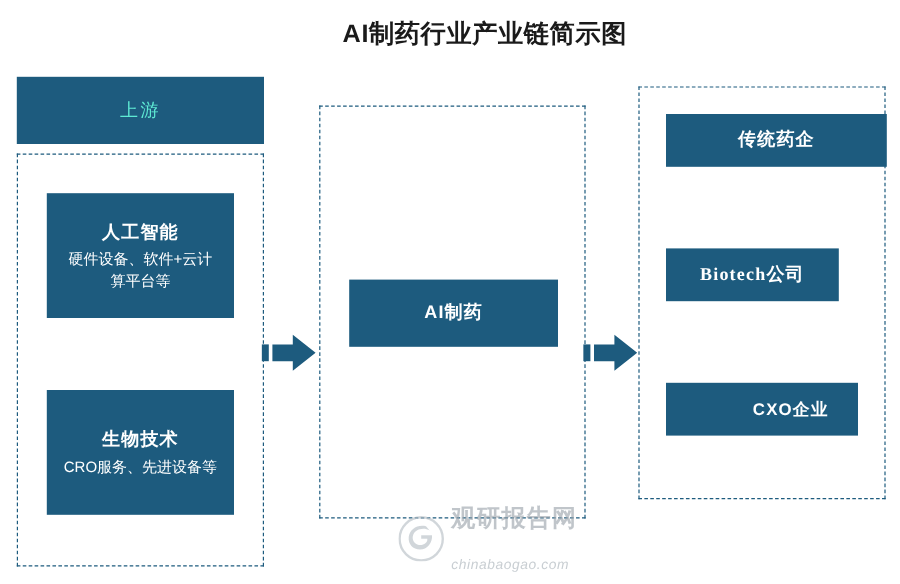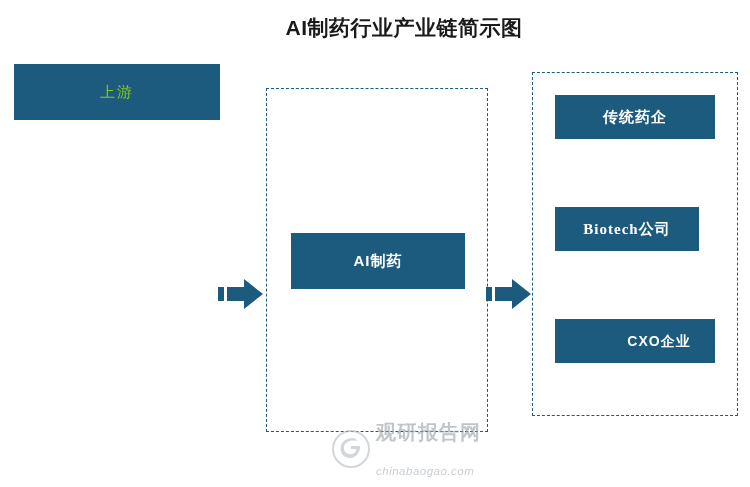--- a/index.html
+++ b/index.html
@@ -32,21 +32,21 @@
     position: absolute;
     top: 64px;
   }
   #col-upstream  { left: 14px;  width: 206px; }
   #col-midstream { left: 266px; width: 222px; }
   #col-downstream{ left: 532px; width: 206px; }
 
   .col-header {
     height: 56px;
     background: #1d5b7e;
-    color: #84cc16;
+    color: #5eead4;
     display: flex;
     align-items: center;
     justify-content: center;
     font-size: 15px;
     letter-spacing: 2px;
   }
 
   .col-body {
     margin-top: 8px;
     border: 1.5px dashed #1d5b7e;
@@ -84,21 +84,21 @@
 
   
   #box-ai   { left: 24px; top: 32px;  width: 156px; height: 104px; }
   #box-bio  { left: 24px; top: 196px; width: 156px; height: 104px; }
 
   
   #box-mid  { left: 24px; top: 144px; width: 174px; height: 56px; }
   #box-mid .b-title { font-size: 15px; }
 
   
-  #box-trad    { left: 22px; top: 22px;  width: 160px; height: 44px; }
+  #box-trad    { left: 22px; top: 22px;  width: 184px; height: 44px; }
   #box-biotech { left: 22px; top: 134px; width: 144px; height: 44px; }
   #box-cxo     { left: 22px; top: 246px; width: 160px; height: 44px; padding-left: 48px; }
   #box-biotech .b-title { font-family: "Liberation Serif", serif; font-size: 15px; }
   #box-cxo .b-title { font-size: 14px; }
 
   
   .arrow {
     position: absolute;
     top: 276px;
     width: 48px;
@@ -147,20 +147,33 @@
     font-style: italic;
   }
 </style>
 </head>
 <body>
 
 <div id="title">AI制药行业产业链简示图</div>
 
 <div class="column" id="col-upstream">
   <div class="col-header">上游</div>
+  <div class="col-body" id="body-upstream">
+
+    <div class="box" id="box-ai">
+      <div class="b-title">人工智能</div>
+      <div class="b-sub">硬件设备、软件+云计算平台等</div>
+    </div>
+
+    <div class="box" id="box-bio">
+      <div class="b-title">生物技术</div>
+      <div class="b-sub">CRO服务、先进设备等</div>
+    </div>
+
+  </div>
 </div>
 
 <div class="column" id="col-midstream">
   <div class="col-body" id="body-midstream">
 
     <div class="box" id="box-mid">
       <div class="b-title">AI制药</div>
     </div>
 
   </div>

